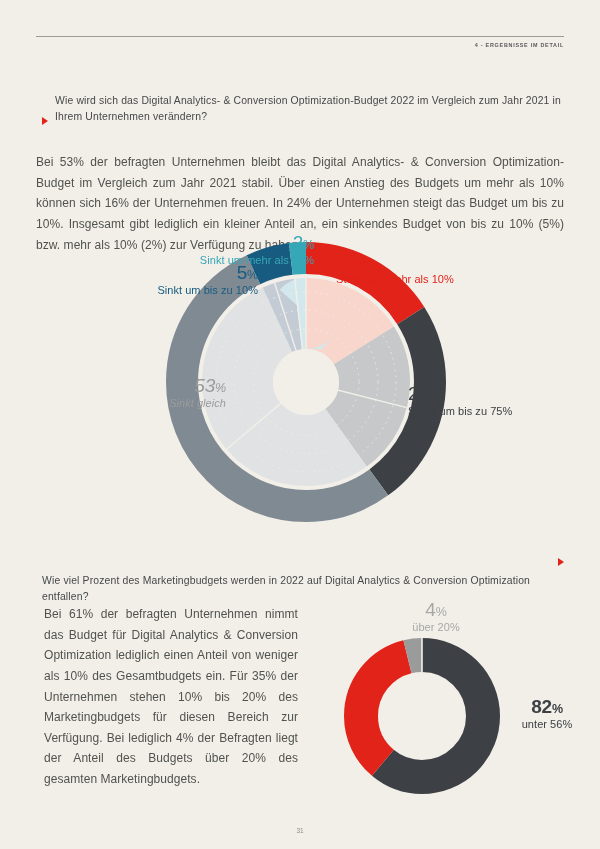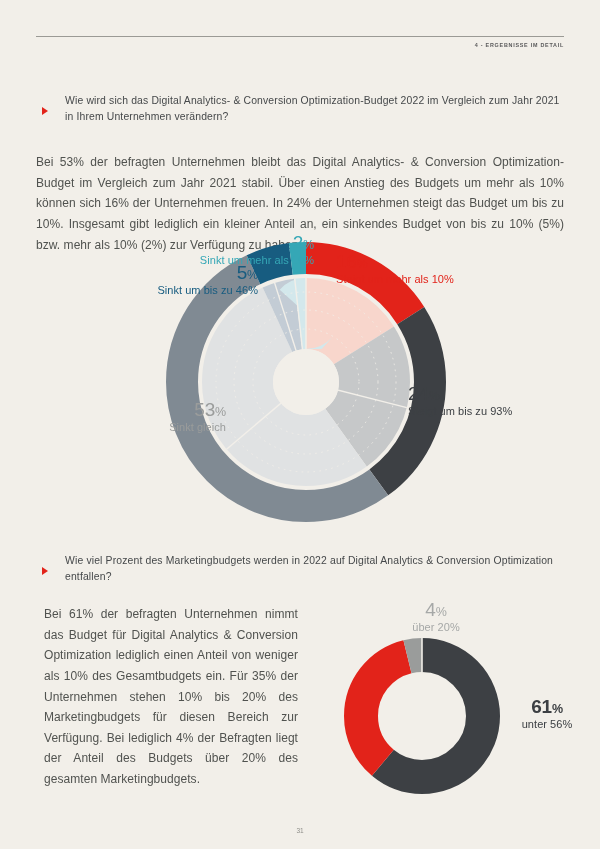--- a/index.html
+++ b/index.html
@@ -37,40 +37,40 @@
     text-align: right;
     white-space: nowrap;
   }
 
   
   .question {
     position: absolute;
     left: 42px;
     width: 522px;
     display: flex;
-    align-items: center;
-    gap: 17px;
+    align-items: flex-end;
+    gap: 7px;
   }
   .q-bullet {
     flex: 0 0 auto;
     width: 0;
     height: 0;
     margin-top: 5px;
     border-top: 4px solid transparent;
     border-bottom: 4px solid transparent;
     border-left: 6px solid #e2231a;
   }
   .q-text {
     font-size: 10.4px;
     line-height: 1.52;
     color: #45484a;
     letter-spacing: 0.15px;
   }
   #question-1 { top: 93px; }
-  #question-2 { top: 553px; }
+  #question-2 { top: 553px; flex-direction: column; }
 
   .body-text {
     position: absolute;
     font-size: 12px;
     line-height: 1.72;
     color: #50524f;
     text-align: justify;
     letter-spacing: 0.05px;
   }
   #body-1 { left: 36px; top: 152px; width: 528px; }
@@ -182,31 +182,31 @@
       </g>
     </svg>
 
     <div class="lbl right c-red" style="left:240px; top:20px;">
       <div class="pct"><span>16</span><span class="sign">%</span></div>
       <div class="cap">Steigt um mehr als 10%</div>
     </div>
 
     <div class="lbl right c-dark" style="left:312px; top:152px;">
       <div class="pct"><span>24</span><span class="sign">%</span></div>
-      <div class="cap">Steigt um bis zu 93%</div>
-    </div>
-
-    <div class="lbl left c-gray" style="left:0px; top:168px; width:130px;">
+      <div class="cap">Steigt um bis zu 75%</div>
+    </div>
+
+    <div class="lbl left c-gray" style="left:0px; top:144px; width:130px;font-style:italic;">
       <div class="pct"><span>53</span><span class="sign">%</span></div>
       <div class="cap">Sinkt gleich</div>
     </div>
 
     <div class="lbl left c-navy" style="left:-24px; top:31px; width:186px;">
       <div class="pct"><span>5</span><span class="sign">%</span></div>
-      <div class="cap">Sinkt um bis zu 46%</div>
+      <div class="cap">Sinkt um bis zu 10%</div>
     </div>
 
     <div class="lbl left c-teal" style="left:56px; top:1px; width:162px;">
       <div class="pct"><span>2</span><span class="sign">%</span></div>
       <div class="cap">Sinkt um mehr als 10%</div>
     </div>
   </div>
 
   <div class="question" id="question-2">
     <span class="q-bullet"></span>
@@ -230,20 +230,20 @@
       </g>
     </svg>
 
     <div class="lbl center c-gray2" style="left:96px; top:2px; width:80px;">
       <div class="pct"><span>4</span><span class="sign">%</span></div>
       <div class="cap">über 20%</div>
     </div>
 
 
     <div class="lbl center c-dark" style="left:212px; top:99px; width:70px;">
-      <div class="pct bold"><span>61</span><span class="sign">%</span></div>
+      <div class="pct bold"><span>82</span><span class="sign">%</span></div>
       <div class="cap">unter 56%</div>
     </div>
   </div>
 
   <div class="page-number">31</div>
 
 </div>
 
 </body></html>

